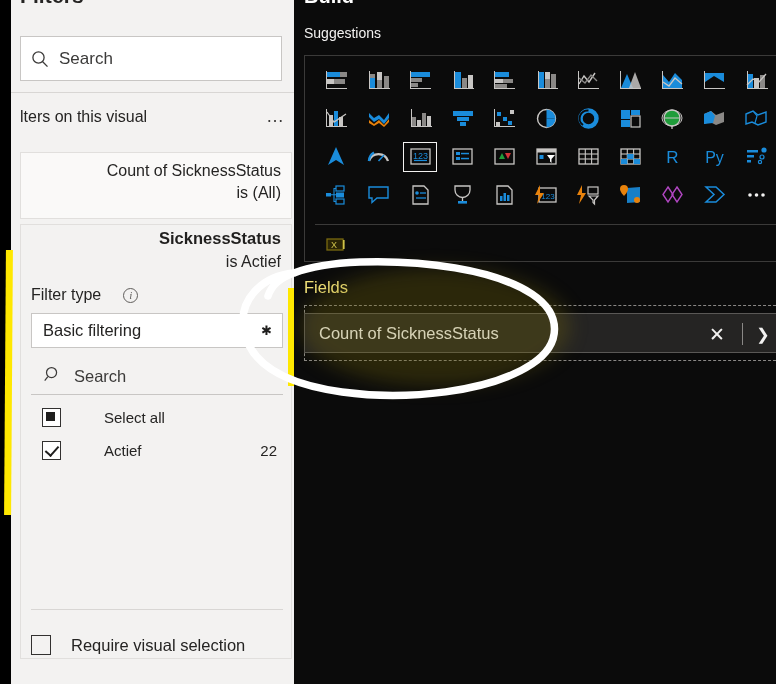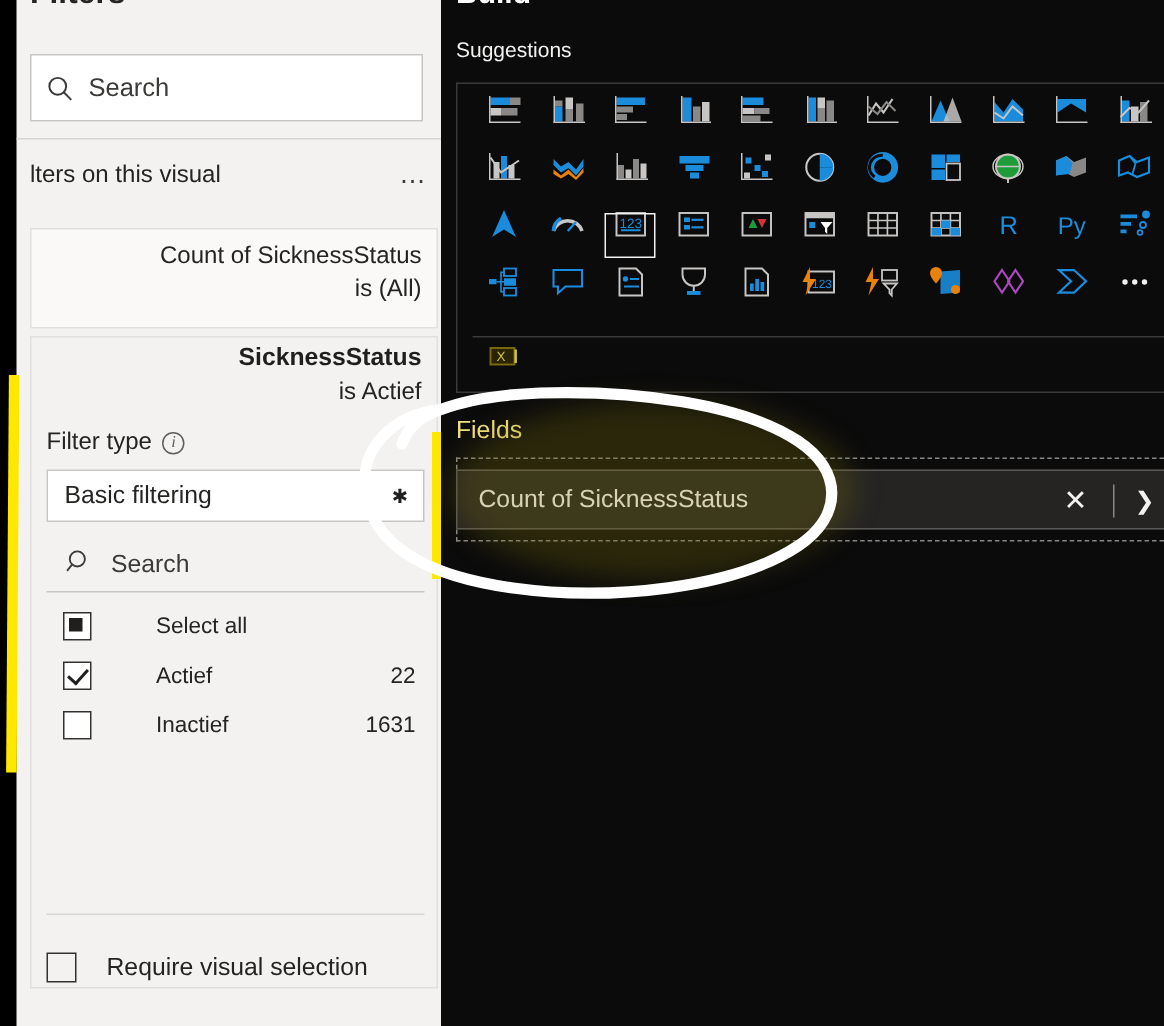--- a/index.html
+++ b/index.html
@@ -55,21 +55,21 @@
   .card-collapsed .l1{ font-size:16px; line-height:23px; color:#252423; }
   .card-collapsed .l2{ font-size:16px; line-height:22px; color:#252423; }
 
   
   .card-expanded{
     position:absolute; left:9px; top:224px; width:272px; height:435px;
     background:#f3f2f1; border:1px solid #e1dfdd; padding:2px 10px 0 10px;
   }
   .ce-title{ font-size:16.5px; font-weight:bold; color:#201f1e; line-height:22px; }
   .ce-sub  { font-size:16px; color:#252423; line-height:25px; }
-  .ce-ftype{ margin-top:12px; font-size:16px; color:#252423; display:flex; align-items:center; gap:7px;}
+  .ce-ftype{ margin-top:12px; font-size:16px; color:#252423; display:flex; align-items:center; gap:22px;}
   .info-icon{
     display:inline-flex; width:15px; height:15px; border:1px solid #605e5c; border-radius:50%;
     align-items:center; justify-content:center; font-size:11px; font-style:italic;
     font-family:"Liberation Serif", serif; color:#605e5c; line-height:1;
   }
   .select-ctl{
     margin-top:9px; width:252px; height:35px; background:#fff; border:1px solid #c8c6c4;
     display:flex; align-items:center; padding:0 10px 0 11px; font-size:16.5px; color:#252423;
   }
   .select-ctl .chev{ margin-left:auto; font-size:13px; color:#201f1e; }
@@ -113,21 +113,21 @@
   }
   .build-dots{ position:absolute; right:4px; top:-14px; font-size:17px; color:#c8c6c4; letter-spacing:1px;}
   .sugg-label{ position:absolute; left:10px; top:25px; font-size:14px; color:#f3f2f1; }
 
   .sugg-box{
     position:absolute; left:10px; top:55px; width:482px; height:207px;
     border:1px solid #3b3a39; border-right:none; padding:6px 0 0 10px; overflow:hidden;
   }
   .icon-row{ display:flex; gap:0; }
   .icell{
-    width:42px; height:38px; display:flex; justify-content:center;
+    width:42px; height:38px; display:flex; align-items:center; justify-content:center;
     flex:0 0 auto;
   }
   .icell.selected{ outline:1.5px solid #f3f2f1; outline-offset:-5px; }
   .icell svg{ display:block; }
   .sugg-sep{ position:absolute; left:10px; top:168px; width:470px; height:1px; background:#3b3a39; }
 
   
   .fields-label{
     position:absolute; left:10px; top:278px; font-size:16.5px; color:#f2e27a;
   }
@@ -225,25 +225,20 @@
         <div class="vrow">
           <span class="cb partial"></span>
           <span class="lbl">Select all</span>
           <span class="cnt"></span>
         </div>
         <div class="vrow">
           <span class="cb checked"></span>
           <span class="lbl">Actief</span>
           <span class="cnt">22</span>
         </div>
-        <div class="vrow">
-          <span class="cb"></span>
-          <span class="lbl">Inactief</span>
-          <span class="cnt">1631</span>
-        </div>
       </div>
 
       <div class="hr-bottom"></div>
       <div class="rss">
         <span class="cb"></span>
         <span class="lbl">Require visual selection</span>
       </div>
     </div>
   </div>
 

